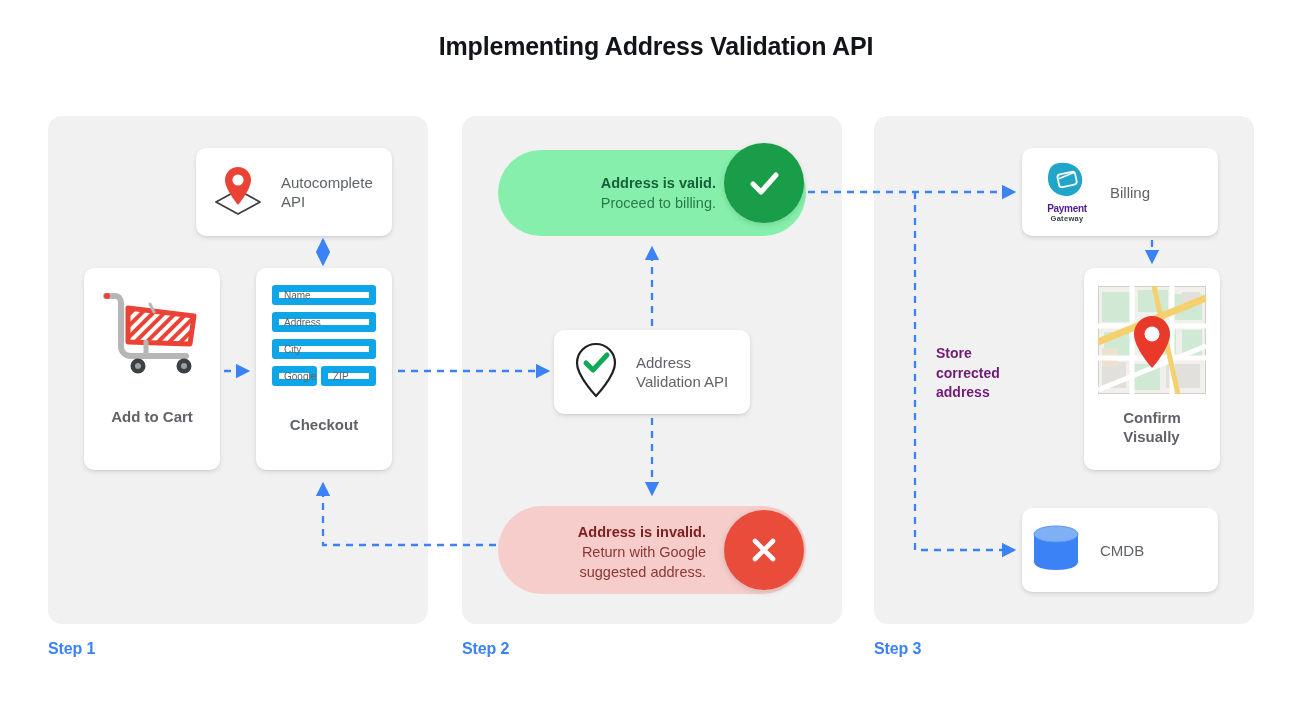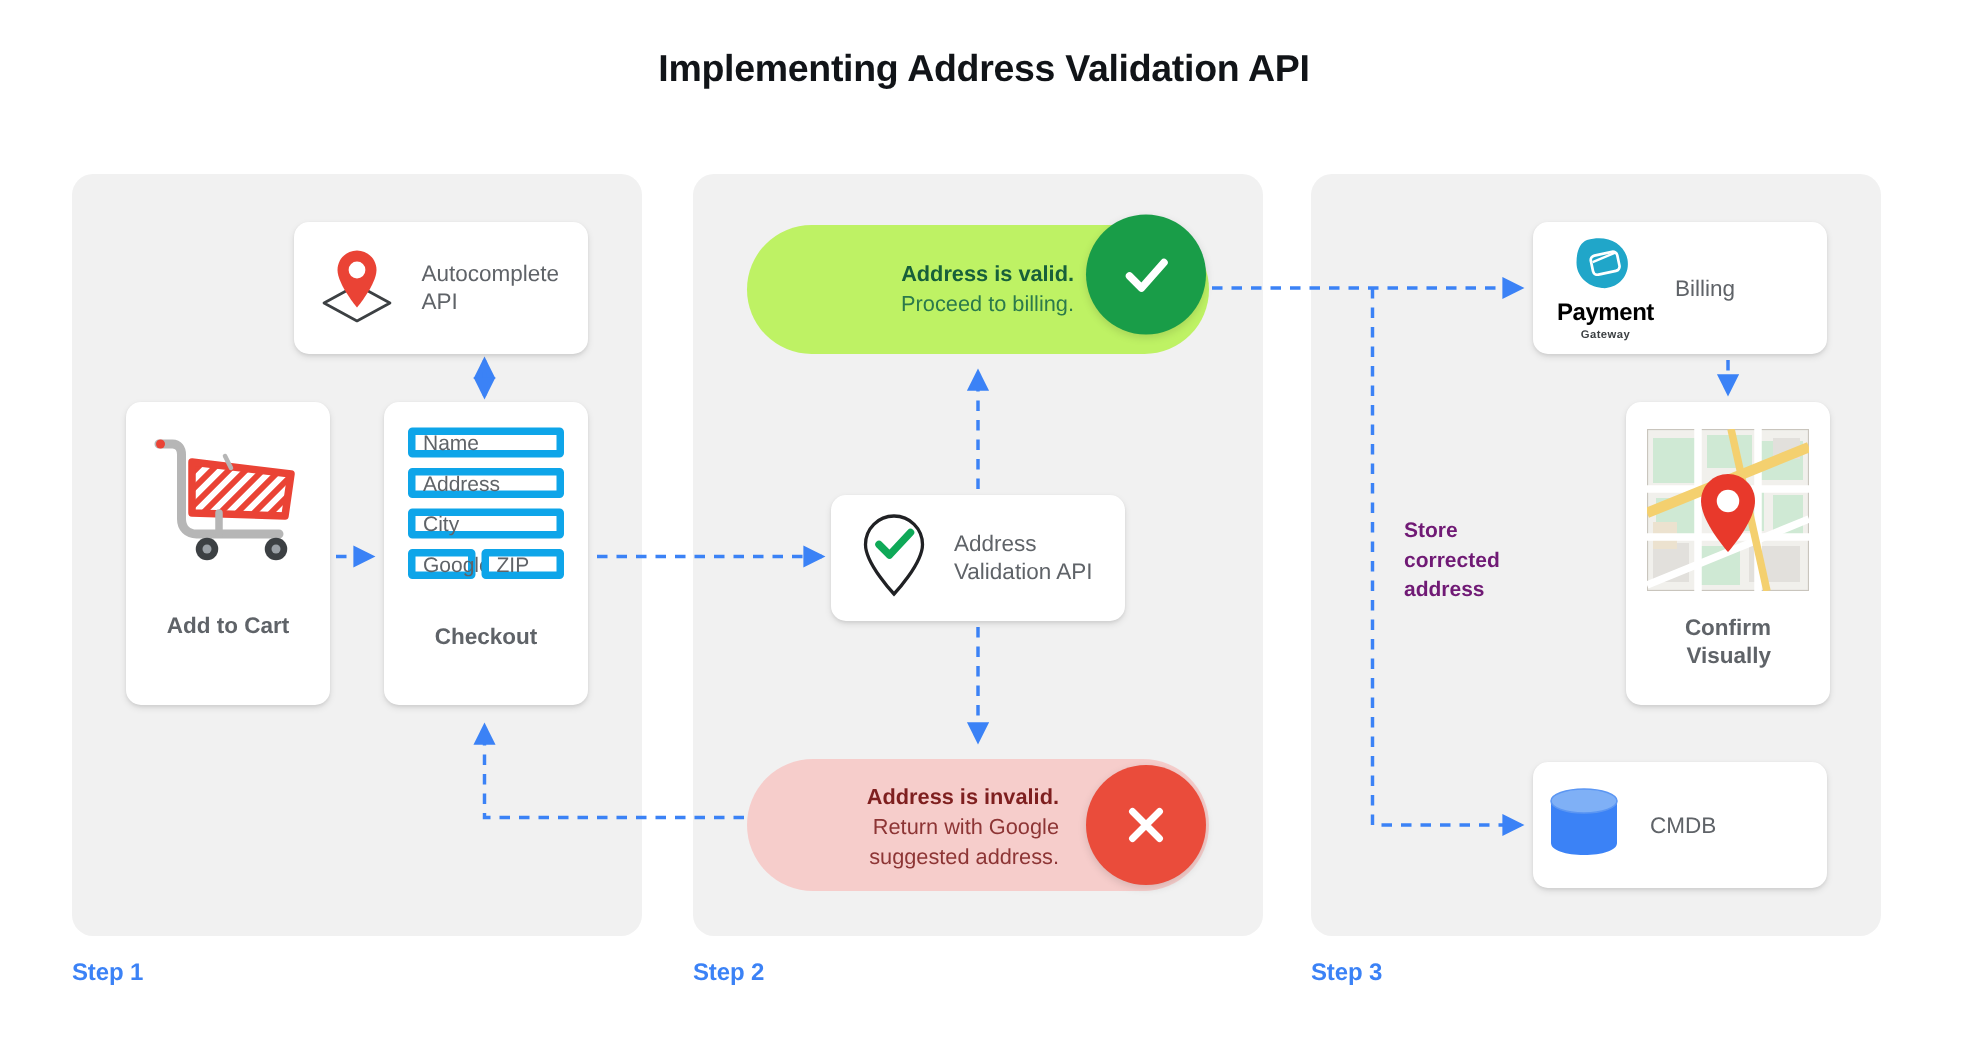--- a/index.html
+++ b/index.html
@@ -48,40 +48,40 @@
   #card-autocomplete .card-label{margin-left:12px;}
 
   
   #card-cart{left:84px;top:268px;width:136px;height:202px;
       display:flex;flex-direction:column;align-items:center;justify-content:flex-start;}
   #card-cart .big-label{margin-top:22px;font-size:15px;font-weight:bold;color:#5f6368;}
 
   
   #card-checkout{left:256px;top:268px;width:136px;height:202px;}
   .field{
-    position:absolute;background:#ffffff;border:5px solid #0ea5e9;border-radius:3px;
-    font-size:14px;color:#5f6368;box-sizing:border-box;
+    position:absolute;background:#ffffff;border:7px solid #0ea5e9;border-radius:3px;
+    font-size:10px;color:#5f6368;box-sizing:border-box;
     display:flex;align-items:center;padding-left:5px;
   }
   #f-name{left:16px;top:17px;width:104px;height:20px;}
   #f-address{left:16px;top:44px;width:104px;height:20px;}
   #f-city{left:16px;top:71px;width:104px;height:20px;}
   #f-state{left:16px;top:98px;width:45px;height:20px;}
   #f-zip{left:65px;top:98px;width:55px;height:20px;}
   #checkout-title{position:absolute;left:0;top:148px;width:136px;text-align:center;
       font-size:15px;font-weight:bold;color:#5f6368;}
 
   
   #card-validation{left:554px;top:330px;width:196px;height:84px;
       display:flex;align-items:center;padding-left:14px;box-sizing:border-box;}
   #card-validation .card-label{margin-left:12px;}
 
   
   .pill{position:absolute;border-radius:46px;}
-  #pill-valid{left:498px;top:150px;width:308px;height:86px;background:#bef264;}
+  #pill-valid{left:498px;top:150px;width:308px;height:86px;background:#86efac;}
   #pill-invalid{left:498px;top:506px;width:308px;height:88px;background:#f6cdcb;}
   .pill-text{position:absolute;text-align:right;line-height:20px;}
   #valid-text{left:20px;top:23px;width:400px;width:calc(100% - 110px);
       font-size:14.5px;color:#1e7e34;}
   #valid-text .l1{font-weight:bold;color:#17603a;display:block;}
   #valid-text .l2{display:block;color:#2b7a4b;}
   #invalid-text{left:10px;top:16px;width:calc(100% - 110px);
       font-size:14.5px;color:#8b2b2b;}
   #invalid-text .l1{font-weight:bold;color:#7e1f1f;display:block;}
   #invalid-text .l2,#invalid-text .l3{display:block;color:#8d3535;}
@@ -95,21 +95,21 @@
       box-shadow:0 2px 6px rgba(0,0,0,.13);}
 
   
   #card-billing{left:1022px;top:148px;width:196px;height:88px;
       display:flex;align-items:center;padding-left:16px;box-sizing:border-box;}
   #card-billing .card-label{margin-left:14px;}
 
   #card-map{left:1084px;top:268px;width:136px;height:202px;
       display:flex;flex-direction:column;align-items:center;}
   #card-map .big-label{margin-top:10px;font-size:15px;font-weight:bold;color:#5f6368;
-      text-align:right;line-height:19px;}
+      text-align:left;line-height:19px;}
 
   #card-cmdb{left:1022px;top:508px;width:196px;height:84px;
       display:flex;align-items:center;padding-left:8px;box-sizing:border-box;}
   #card-cmdb .card-label{margin-left:18px;}
 
   
   #store-note{position:absolute;left:936px;top:344px;width:90px;
       font-size:14px;font-weight:bold;color:#701a75;line-height:19.5px;}
 
   svg.conn{position:absolute;left:0;top:0;width:1312px;height:704px;pointer-events:none;}
@@ -236,21 +236,21 @@
     </div>
   </div>
 
   <div class="card" id="card-billing">
     <span style="text-align:center;">
       <svg width="58" height="40" viewBox="0 0 58 40">
         <path d="M17,3 C30,-1 42,5 44,16 C46,28 36,36 27,35 C17,34 10,27 10,18 C10,11 12,5 17,3 Z" fill="#20a6c9"></path>
         <rect x="20" y="12" width="18" height="13" rx="3" fill="none" stroke="#ffffff" stroke-width="1.8" transform="rotate(-12 29 18)"></rect>
         <line x1="21" y1="16" x2="37" y2="13" stroke="#ffffff" stroke-width="1.6" transform="rotate(-12 29 18)"></line>
       </svg>
-      <div style="font-size:16px;font-weight:bold;color:#000000;letter-spacing:-0.3px;margin-top:-2px;">Payment</div>
+      <div style="font-size:10px;font-weight:bold;color:#4c1d95;letter-spacing:-0.3px;margin-top:-2px;">Payment</div>
       <div style="font-size:7.5px;font-weight:bold;color:#3c4043;letter-spacing:0.3px;">Gateway</div>
     </span>
     <span class="card-label">Billing</span>
   </div>
 
   <div class="card" id="card-map">
     <span style="margin-top:18px;">
       <svg width="108" height="108" viewBox="0 0 108 108">
         <rect x="0" y="0" width="108" height="108" fill="#f1f0ec" stroke="#c9c5bd" stroke-width="1.5"></rect>
         <g fill="#cfe9d4">

